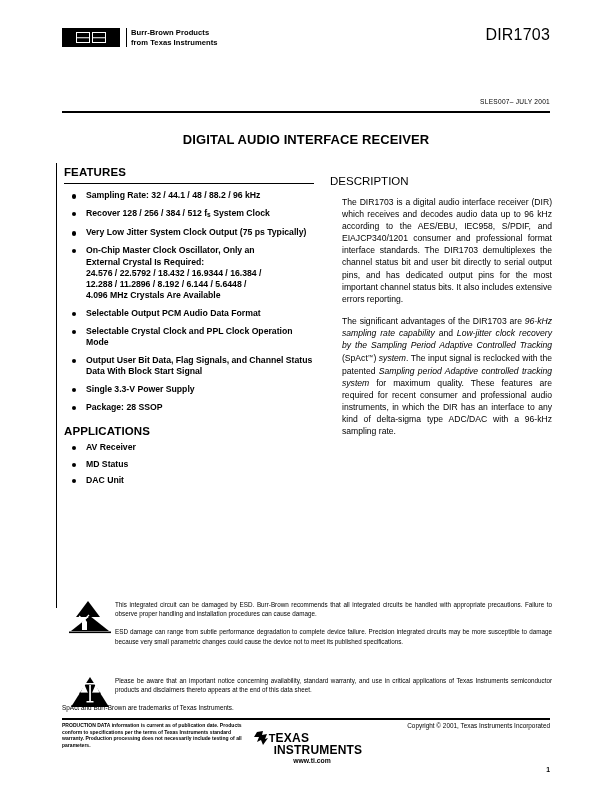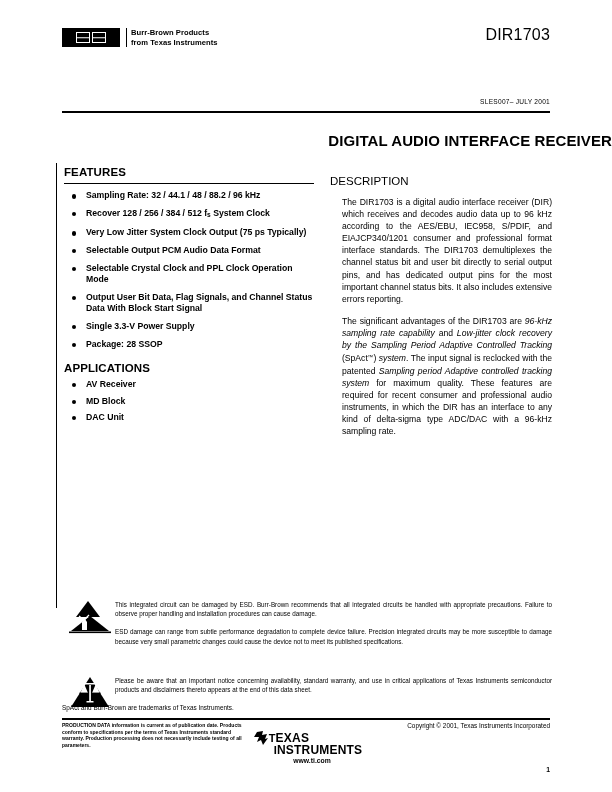--- a/index.html
+++ b/index.html
@@ -90,22 +90,22 @@
     width: 488px;
     height: 2.2px;
     background: #000;
   }
 
   .doc-title {
     position: absolute;
     left: 0;
     right: 0;
     top: 132px;
-    text-align: right;
-    font-size: 15px;
+    text-align: center;
+    font-size: 13px;
     font-weight: bold;
     letter-spacing: 0.1px;
   }
 
   
   .margin-rule {
     position: absolute;
     left: 56px;
     top: 163px;
     width: 1px;
@@ -352,31 +352,38 @@
 <div class="margin-rule"></div>
 
 <div class="col-left">
   <div class="section-head">FEATURES</div>
   <div class="head-rule"></div>
 
   <ul class="feat">
     <li>Sampling Rate: 32 / 44.1 / 48 / 88.2 / 96 kHz</li>
     <li><span>Recover 128 / 256 / 384 / 512 f</span><sub class="fs">s</sub><span> System Clock</span></li>
     <li>Very Low Jitter System Clock Output (75 ps Typically)</li>
+    <li>
+      <div>On-Chip Master Clock Oscillator, Only an</div>
+      <div>External Crystal Is Required:</div>
+      <div>24.576 / 22.5792 / 18.432 / 16.9344 / 16.384 /</div>
+      <div>12.288 / 11.2896 / 8.192 /  6.144 / 5.6448 /</div>
+      <div>4.096 MHz Crystals Are Available</div>
+    </li>
     <li>Selectable Output PCM Audio Data Format</li>
     <li>Selectable Crystal Clock and PPL Clock Operation Mode</li>
     <li>Output User Bit Data, Flag Signals, and Channel Status Data With Block Start Signal</li>
     <li>Single 3.3-V Power Supply</li>
     <li>Package: 28 SSOP</li>
   </ul>
 
   <div class="section-head applications-head">APPLICATIONS</div>
   <ul class="feat apps">
     <li>AV Receiver</li>
-    <li>MD Block</li>
+    <li>MD Status</li>
     <li>DAC Unit</li>
   </ul>
 </div>
 
 <div class="col-right">
   <div class="desc-head">DESCRIPTION</div>
   <div class="desc-body">
     <p>The DIR1703 is a digital audio interface receiver (DIR) which receives and decodes audio data up to 96 kHz according to the AES/EBU, IEC958, S/PDIF, and EIAJCP340/1201 consumer and professional format interface standards. The DIR1703 demultiplexes the channel status bit and user bit directly to serial output pins, and has dedicated output pins for the most important channel status bits. It also includes extensive errors reporting.</p>
     <p><span>The significant advantages of the DIR1703 are </span><i>96-kHz sampling rate capability</i><span> and </span><i>Low-jitter clock recovery by the Sampling Period Adaptive Controlled Tracking</i><span> (SpAct</span><sup class="tm">™</sup><span>) </span><i>system</i><span>. The input signal is reclocked with the patented </span><i>Sampling period Adaptive controlled tracking system</i><span> for maximum quality. These features are required for recent consumer and professional audio instruments, in which the DIR has an interface to any kind of delta-sigma type ADC/DAC with a 96-kHz sampling rate.</span></p>
   </div>

